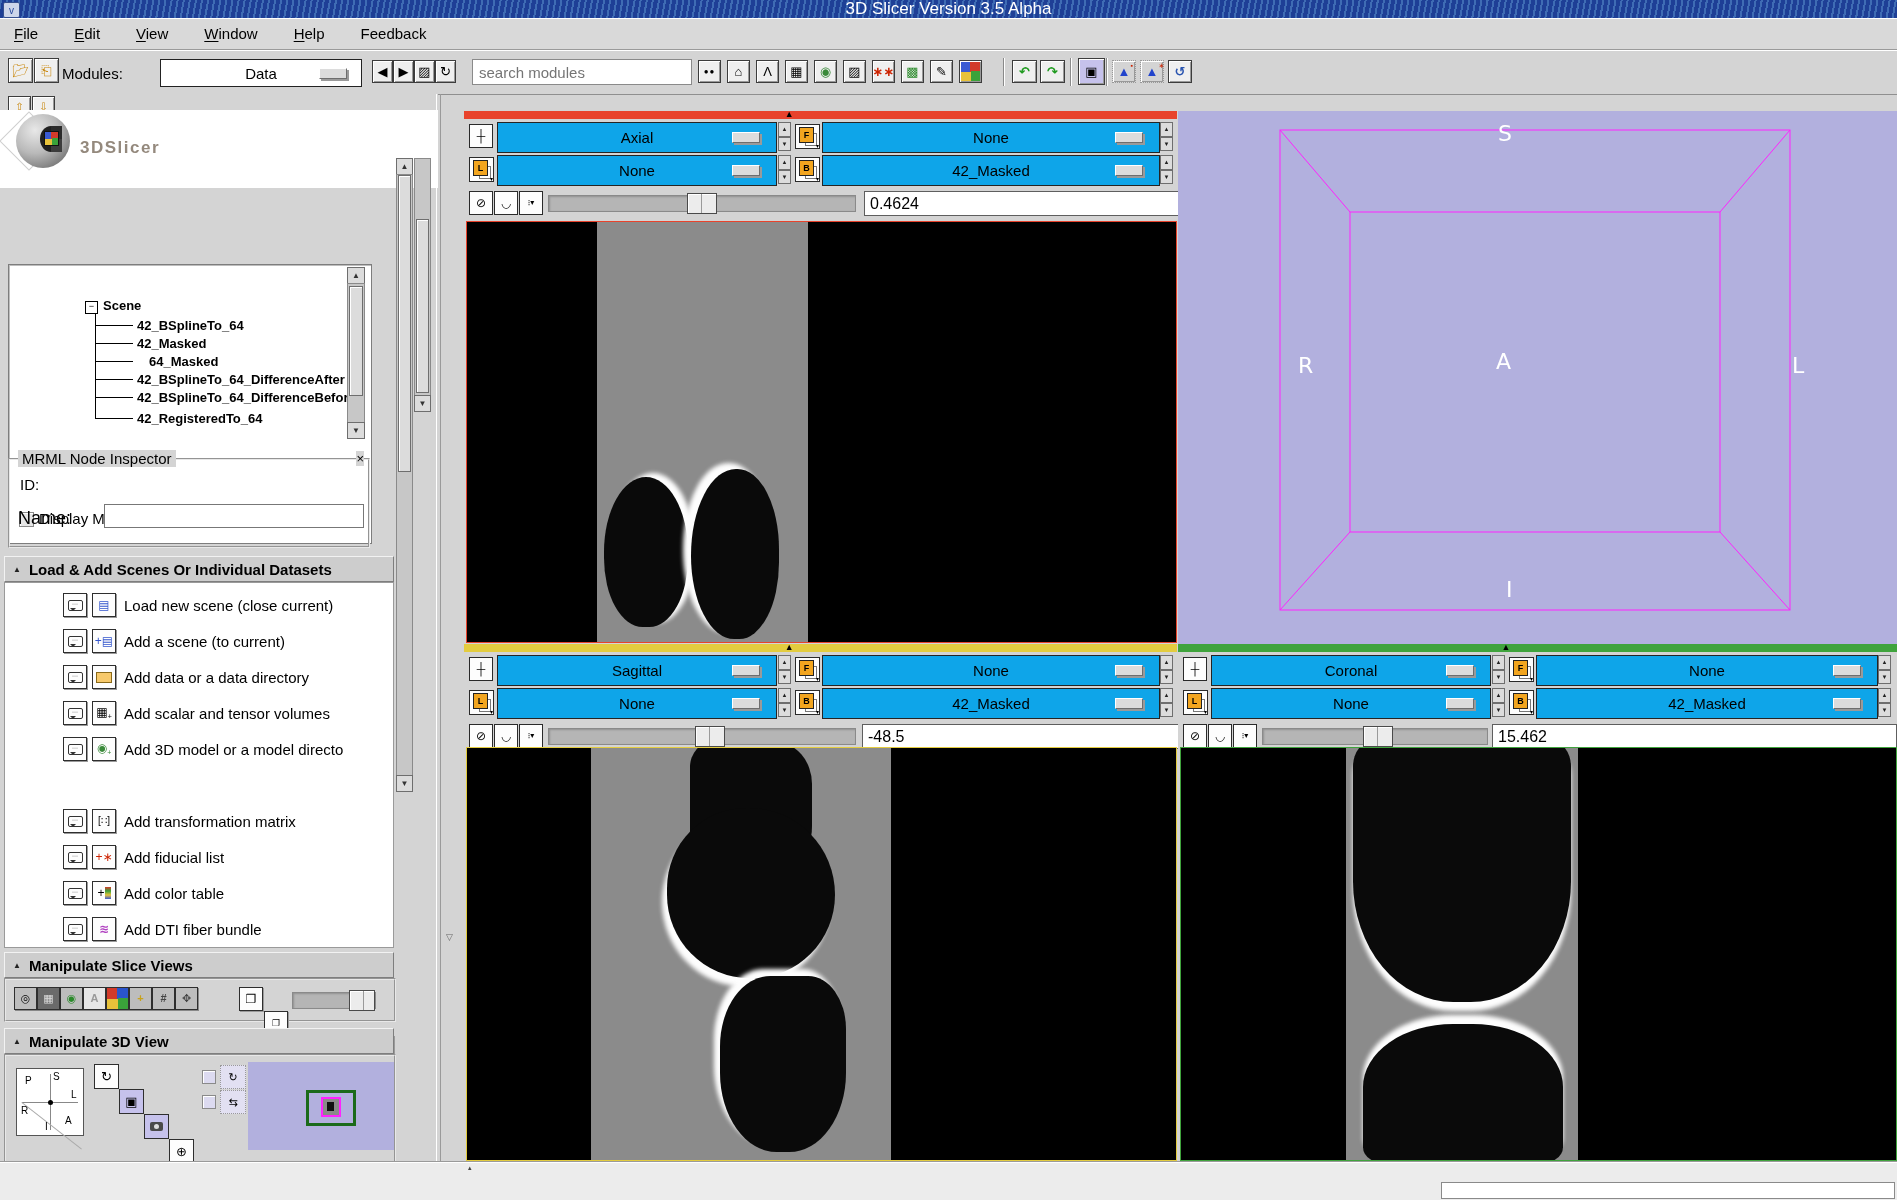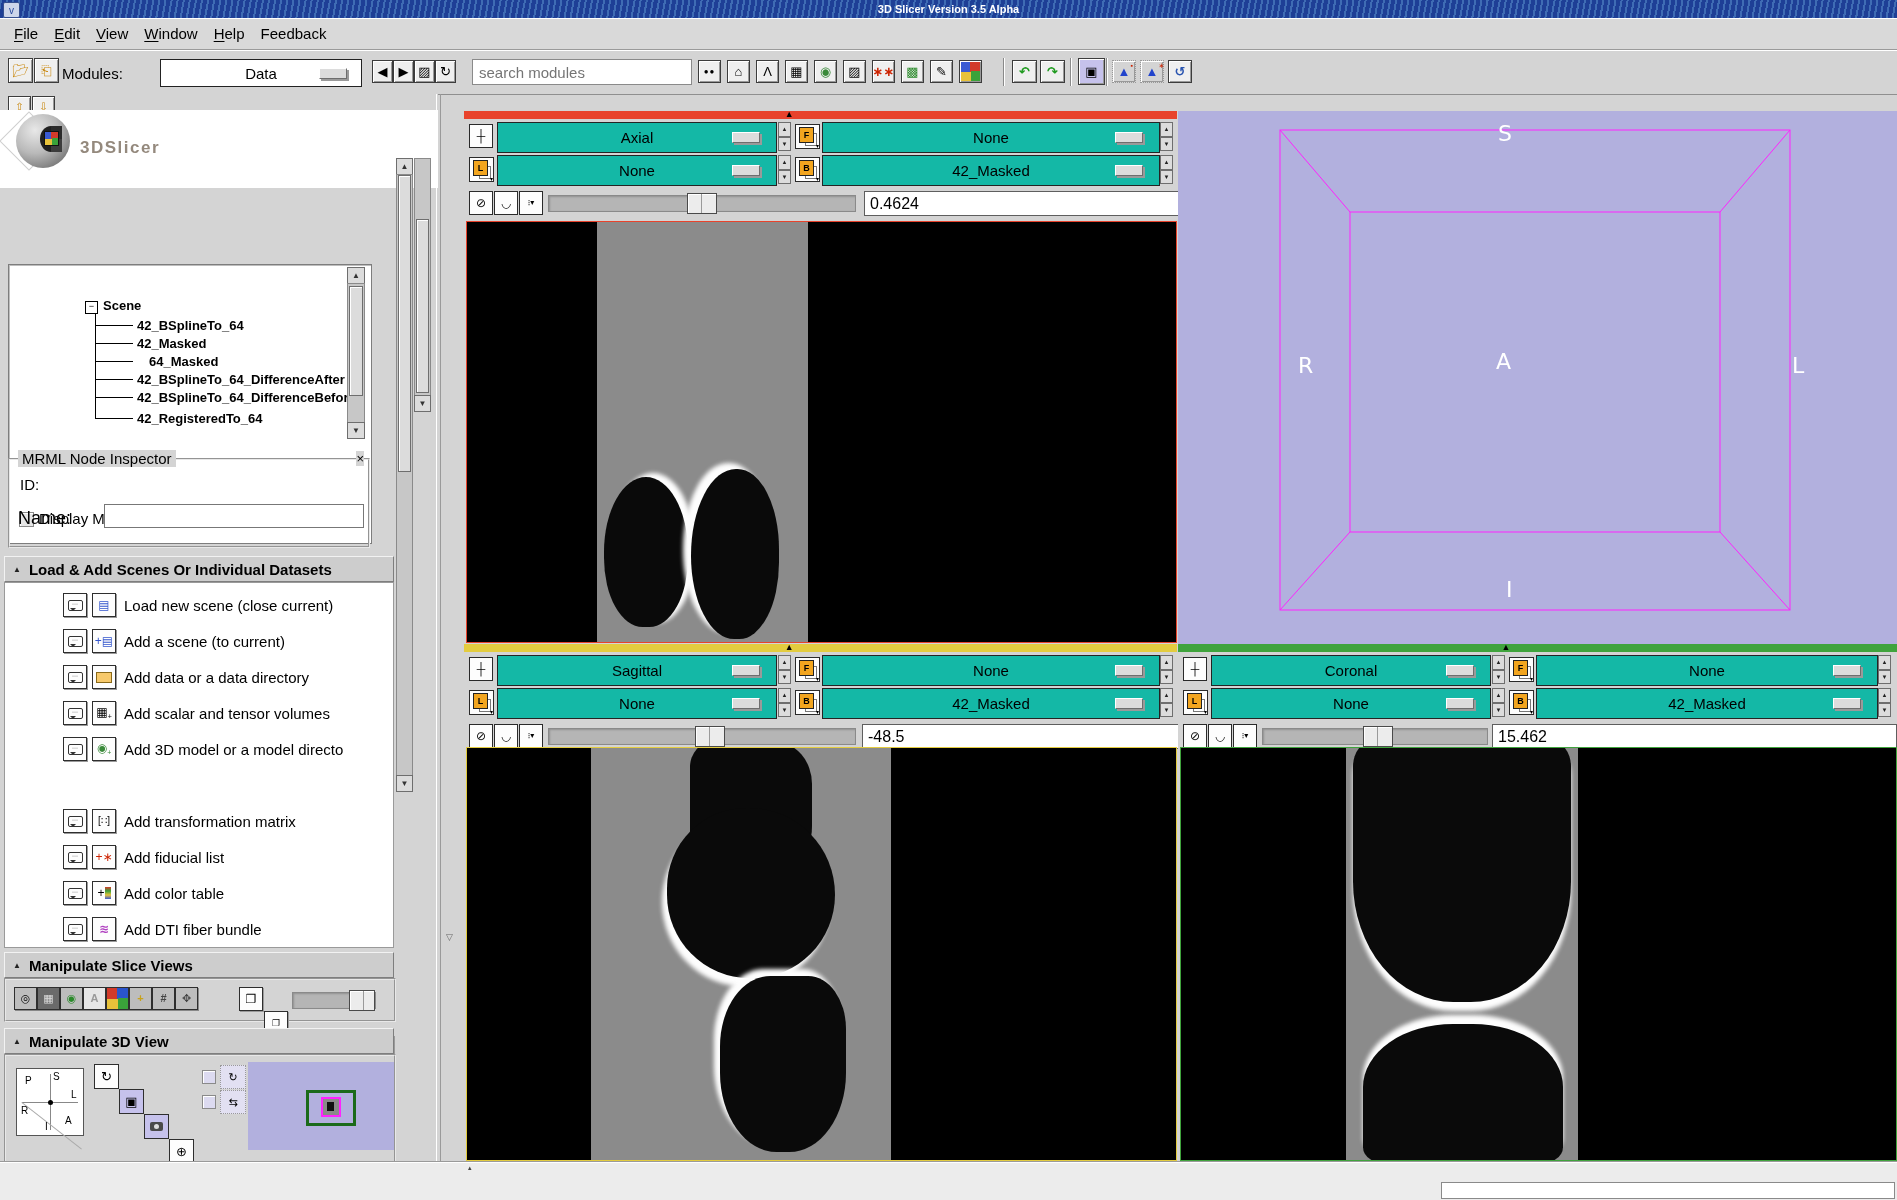--- a/index.html
+++ b/index.html
@@ -3,26 +3,26 @@
 <meta charset="utf-8">
 <style>
   html,body{margin:0;padding:0;}
   body{width:1897px;height:1200px;position:relative;overflow:hidden;
        font-family:"Liberation Sans","DejaVu Sans",sans-serif;background:#d4d4d4;color:#000;}
   .abs{position:absolute;}
   
   .titlebar{left:0;top:0;width:1897px;height:18px;
     background:repeating-linear-gradient(100deg,#3f6cb4 0 2px,#1e3f96 2px 6px);
     display:flex;align-items:center;justify-content:center;}
-  .titlebar .ttl{color:#fff;font-size:11px;font-weight:bold;}
+  .titlebar .ttl{color:#fff;font-size:17px;font-weight:normal;}
   .winbtn{left:3px;top:2px;width:15px;height:14px;background:#cdd6ea;border:1px solid #35508f;
     font-size:10px;color:#24479c;display:flex;align-items:center;justify-content:center;border-radius:2px;}
   .menubar{left:0;top:18px;width:1897px;height:31px;background:#d9d9d9;display:flex;align-items:center;
     border-bottom:1px solid #9a9a9a;box-shadow:inset 0 1px 0 #fff;}
-  .mi{font-size:15px;margin-left:16px;}
+  .mi{font-size:15px;margin-left:36px;}
   .mi:first-child{margin-left:14px;}
   .mi u{text-underline-offset:2px;}
   
   .toolbar{left:0;top:50px;width:1897px;height:44px;background:#d4d4d4;border-bottom:1px solid #8f8f8f;
     box-shadow:inset 0 1px 0 #fff;}
   .tbtn{background:#efefef;border:1px solid #3c3c3c;box-shadow:inset 1px 1px 0 #fff,inset -1px -1px 0 #999;
     display:flex;align-items:center;justify-content:center;font-size:13px;}
   .sep{width:1px;background:#8a8a8a;border-right:1px solid #fff;}
   .ddbox{background:#fff;border:1px solid #222;display:flex;align-items:center;justify-content:center;
     font-size:15px;position:relative;}
@@ -66,21 +66,21 @@
     text-align:center;color:#333;position:relative;}
   .bub:after{content:"";position:absolute;left:1px;bottom:-4px;border:3px solid transparent;border-top-color:#333;}
   .g{line-height:1;}
   
   .sicon{width:21px;height:21px;border:1px solid #2e2e2e;display:flex;align-items:center;justify-content:center;
     font-size:11px;background:#bdbdbd;box-shadow:1px 1px 0 #888;}
   
   .panel{position:absolute;background:#d4d4d4;}
   .colorbar{position:absolute;left:0;top:0;height:8px;width:100%;}
   .bcaret{position:absolute;top:-2px;left:45%;font-size:9px;color:#000;}
-  .vdd{position:absolute;height:29px;background:#14b8a6;border:1px solid #242424;display:flex;align-items:center;
+  .vdd{position:absolute;height:29px;background:#0ea5e9;border:1px solid #242424;display:flex;align-items:center;
     justify-content:center;font-size:15px;}
   .vdd .bevel{right:16px;}
   .spin{position:absolute;width:13px;height:29px;display:flex;flex-direction:column;}
   .spin span{flex:1;background:#dcdcdc;border:1px solid #6e6e6e;font-size:6px;display:flex;align-items:center;
     justify-content:center;color:#222;}
   .fbtn{position:absolute;width:23px;height:23px;background:#fdfdfd;border:1px solid #2a2a2a;}
   .fbtn .back{position:absolute;left:9px;top:8px;width:10px;height:11px;border:1px solid #777;background:#fff;}
   .fbtn .front{position:absolute;left:3px;top:2px;width:13px;height:14px;background:#f2a51f;border:1px solid #222;
     font-size:9px;font-weight:bold;display:flex;align-items:center;justify-content:center;}
   .fbtn .da{position:absolute;right:0;bottom:-1px;font-size:6px;}

